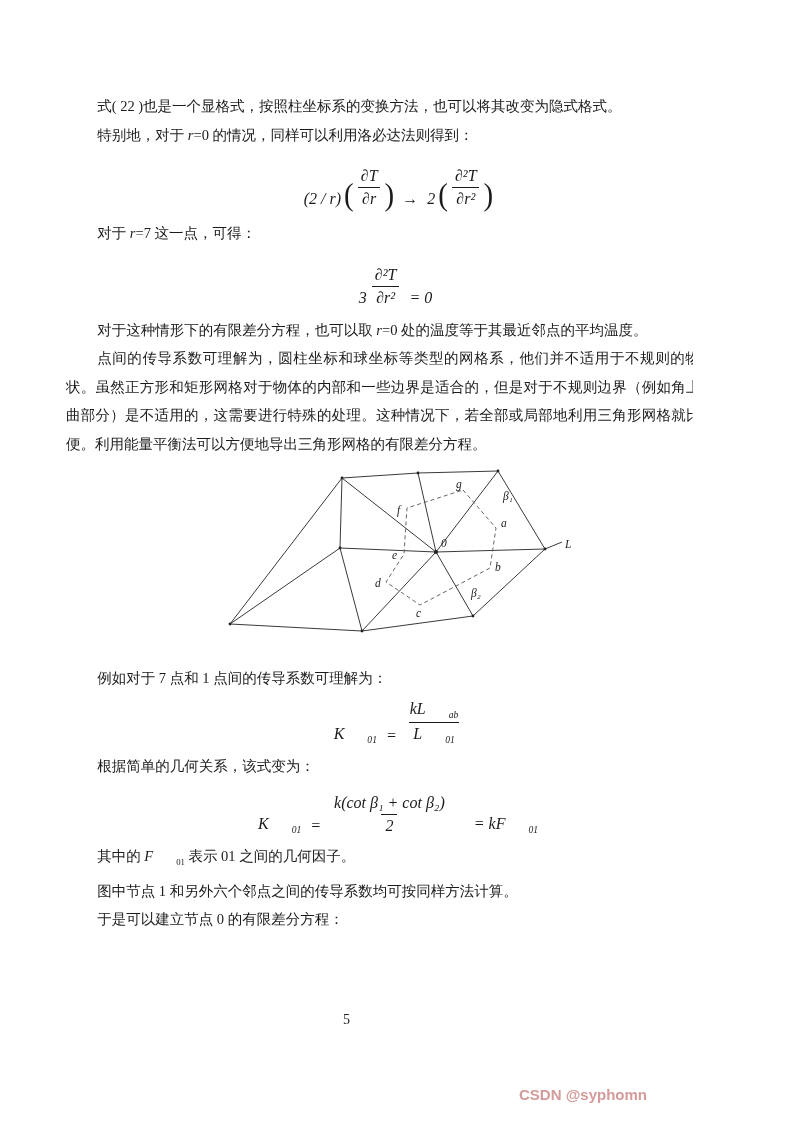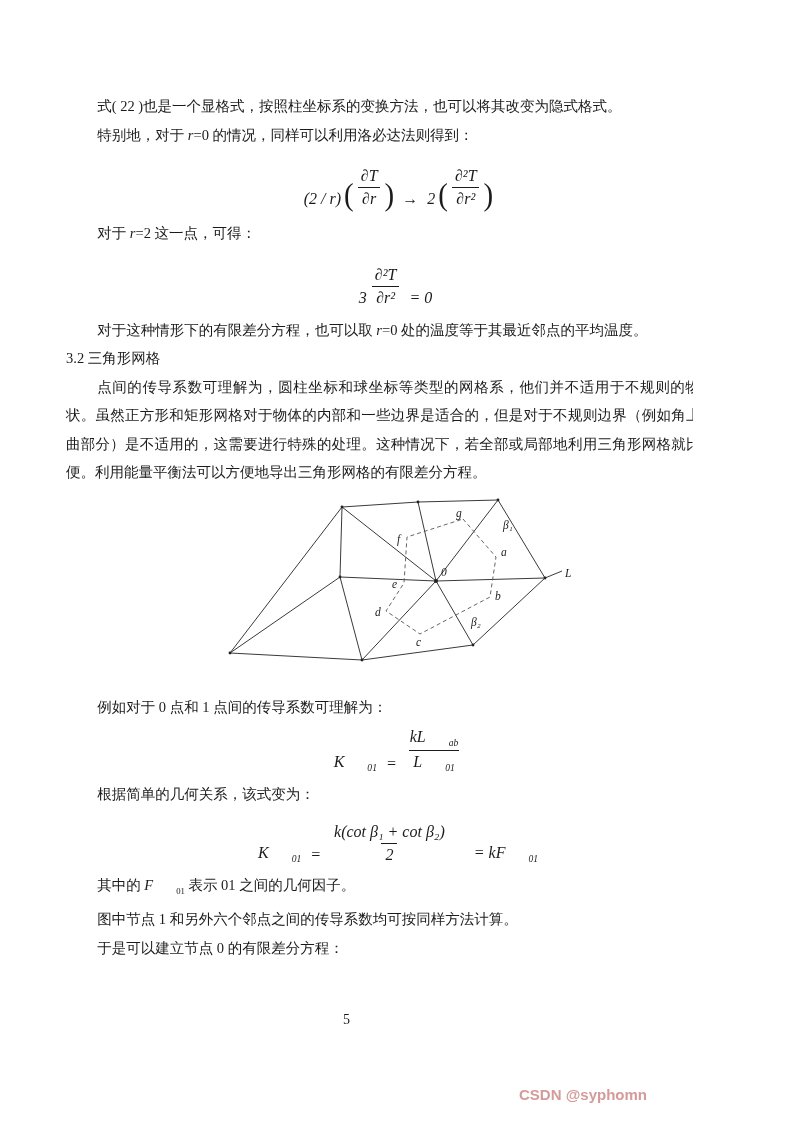--- a/index.html
+++ b/index.html
@@ -65,35 +65,34 @@
       <span class="mitem">2</span>
       <span class="paren">(</span>
       <span class="frac">
         <span class="num">∂²T</span>
         <span class="den">∂r²</span>
       </span>
       <span class="paren">)</span>
       <span class="eqnum">( 20 )</span>
     </div>
 
-    <p class="body-par"><span>对于 </span><i class="mvar">r</i><span>=2 这一点，可得：</span></p>
+    <p class="body-par"><span>对于 </span><i class="mvar">r</i><span>=7 这一点，可得：</span></p>
 
     <div class="equation eq-24">
       <span class="mitem">3</span>
       <span class="frac">
         <span class="num">∂²T</span>
         <span class="den">∂r²</span>
       </span>
       <span class="op" style="font-style:italic;">= 0</span>
       <span class="eqnum">( 24 )</span>
     </div>
 
     <p class="body-par"><span>对于这种情形下的有限差分方程，也可以取 </span><i class="mvar">r</i><span>=0 处的温度等于其最近邻点的平均温度。</span></p>
 
-    <p class="section-heading"><span>3.2 三角形网格</span></p>
 
     <p class="body-par"><span>点间的传导系数可理解为，圆柱坐标和球坐标等类型的网格系，他们并不适用于不规则的物体形状。虽然正方形和矩形网格对于物体的内部和一些边界是适合的，但是对于不规则边界（例如角上和弯曲部分）是不适用的，这需要进行特殊的处理。这种情况下，若全部或局部地利用三角形网格就比较方便。利用能量平衡法可以方便地导出三角形网格的有限差分方程。</span></p>
 
     <div class="figure-wrap">
       <svg width="380" height="190" viewBox="0 0 380 190" xmlns="http://www.w3.org/2000/svg">
         <g stroke="#3a3a3a" stroke-width="1" fill="none">
 
           <polyline points="22,160 134,14 210,9 290,7 337,85 265,152 154,167 22,160"></polyline>
 
           <line x1="22" y1="160" x2="132" y2="84"></line>
@@ -128,21 +127,21 @@
         <text x="184" y="95">e</text>
         <text x="287" y="107">b</text>
         <text x="167" y="123">d</text>
         <text x="263" y="133">β₂</text>
         <text x="208" y="153">c</text>
         <text x="357" y="84">L</text>
       </svg>
     </div>
 
 
-    <p class="body-par"><span>例如对于 0 点和 1 点间的传导系数可理解为：</span></p>
+    <p class="body-par"><span>例如对于 7 点和 1 点间的传导系数可理解为：</span></p>
 
     <div class="equation eq-25">
       <span class="mitem"><span>K</span><sub>01</sub></span>
       <span class="op" style="font-style:italic;">=</span>
       <span class="frac">
         <span class="num"><span>kL</span><sub>ab</sub></span>
         <span class="den"><span>L</span><sub>01</sub></span>
       </span>
       <span class="eqnum">( 38 )</span>
     </div>

